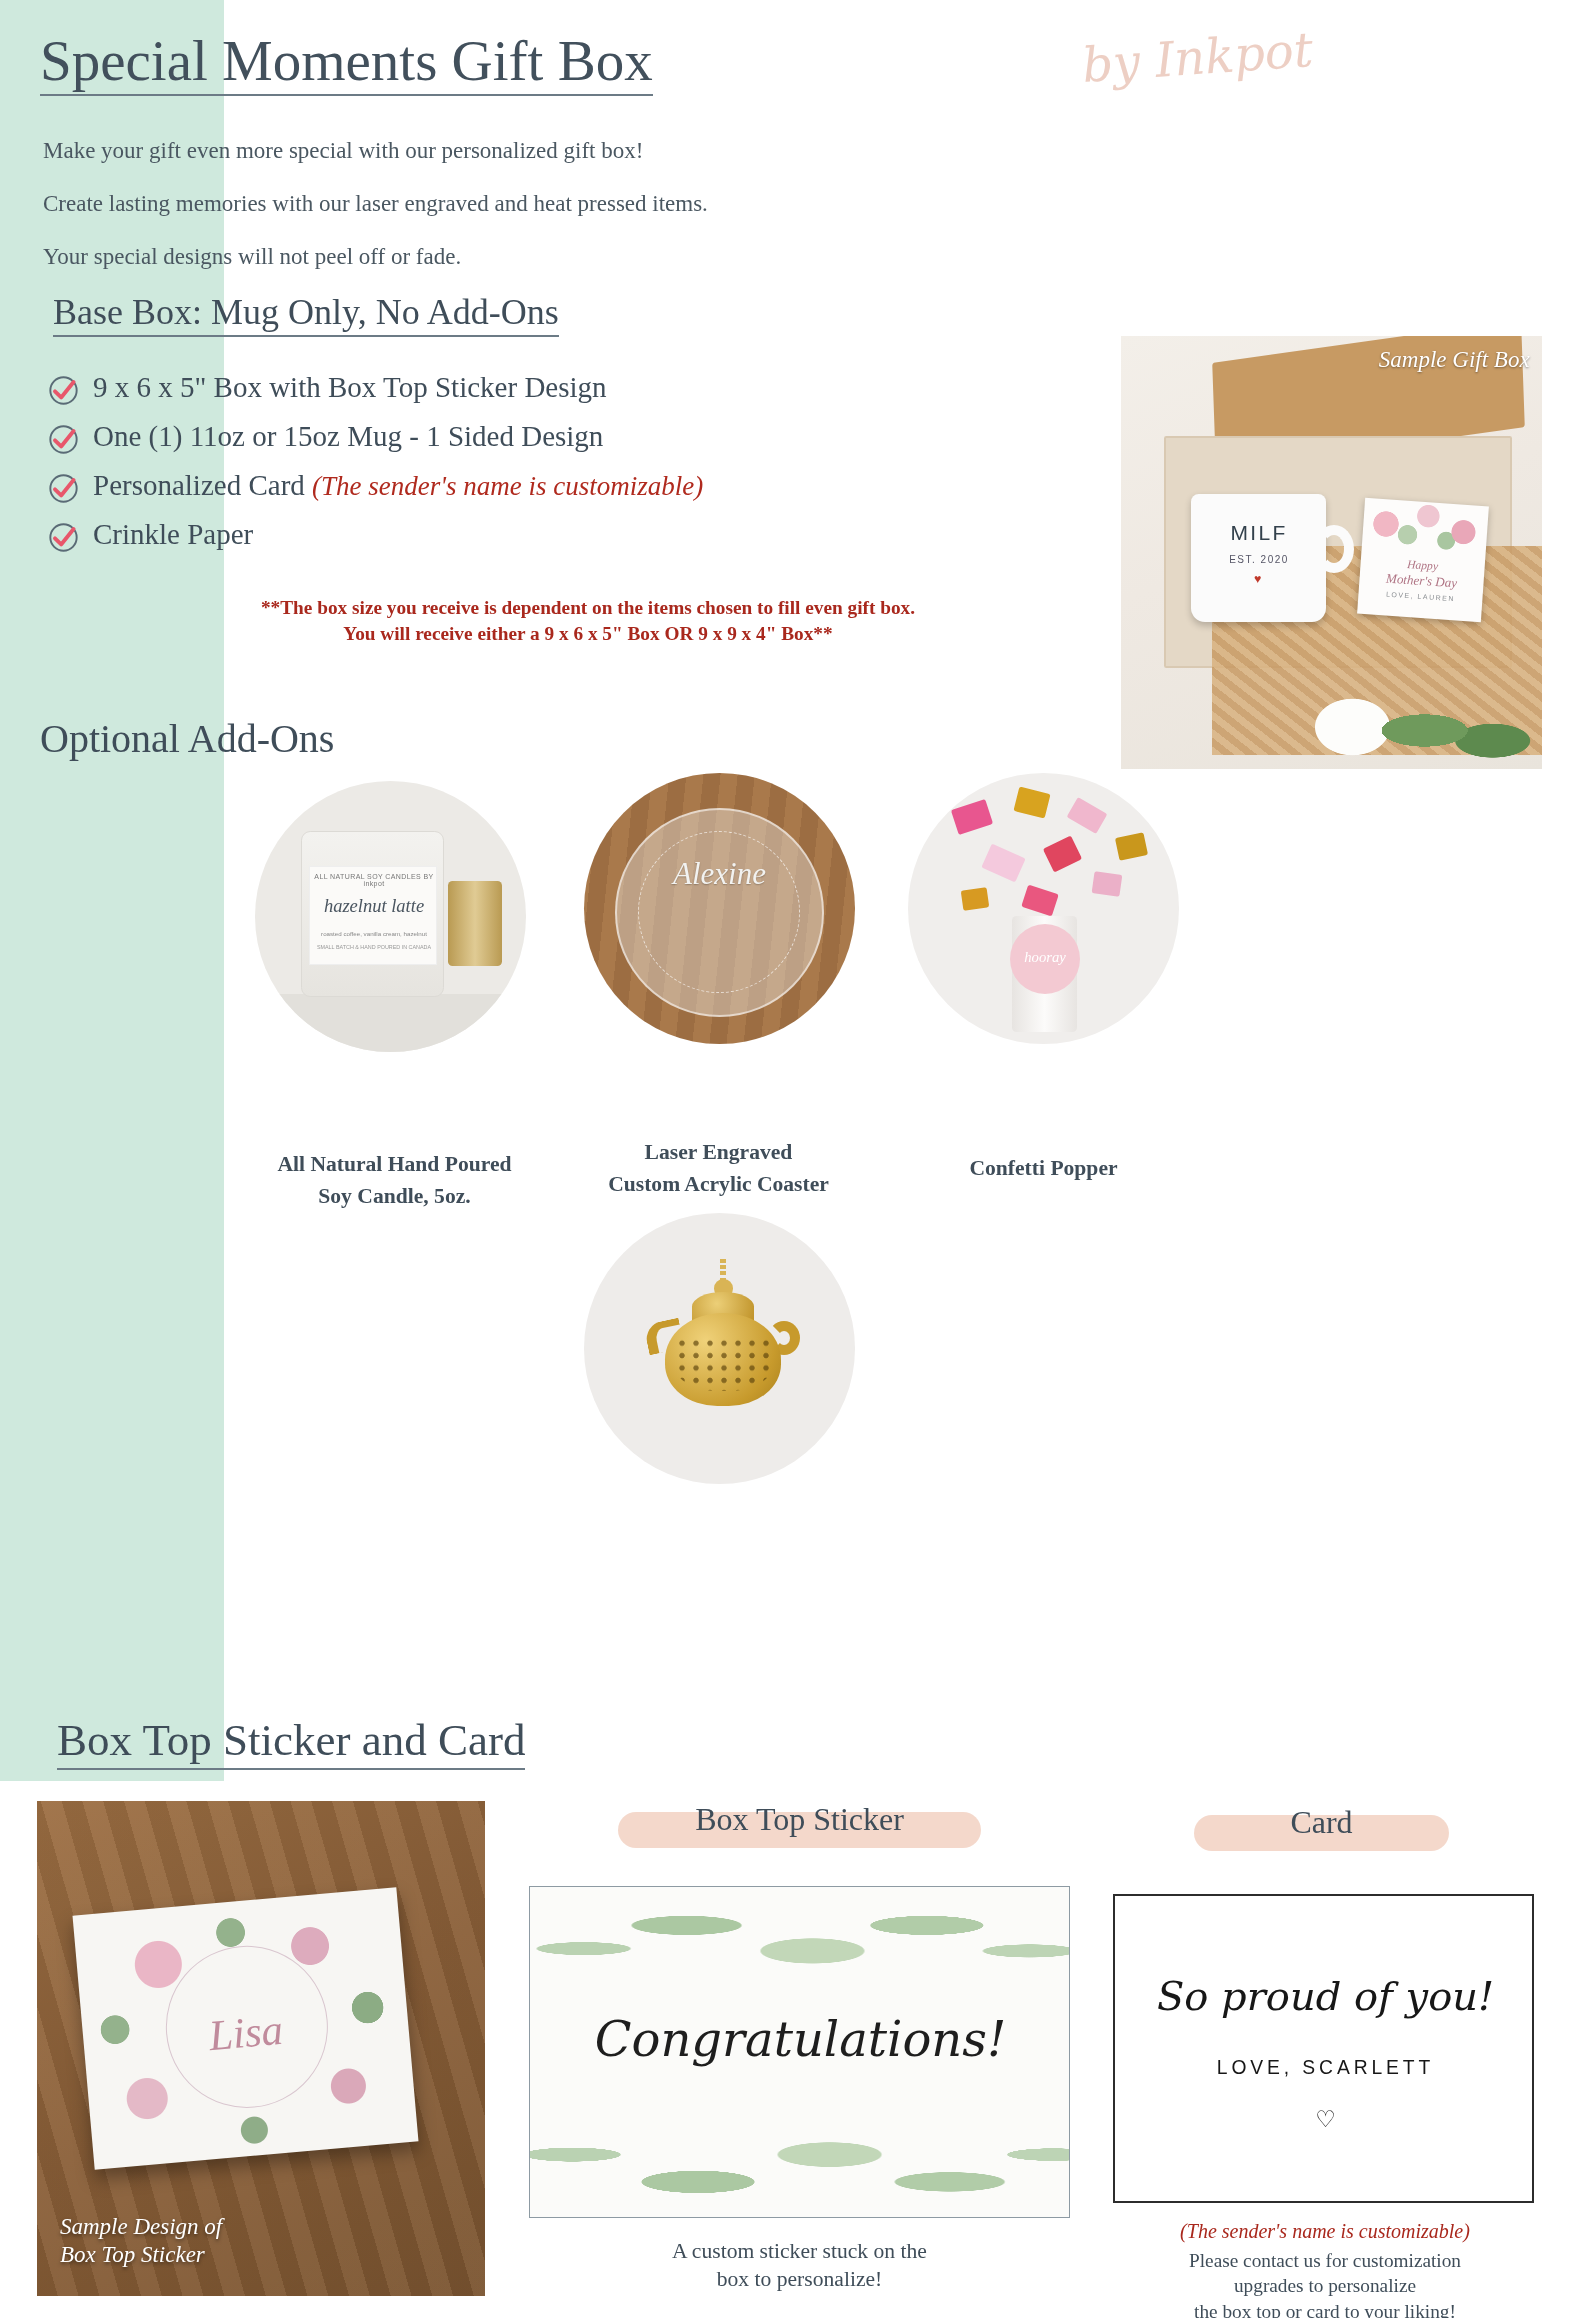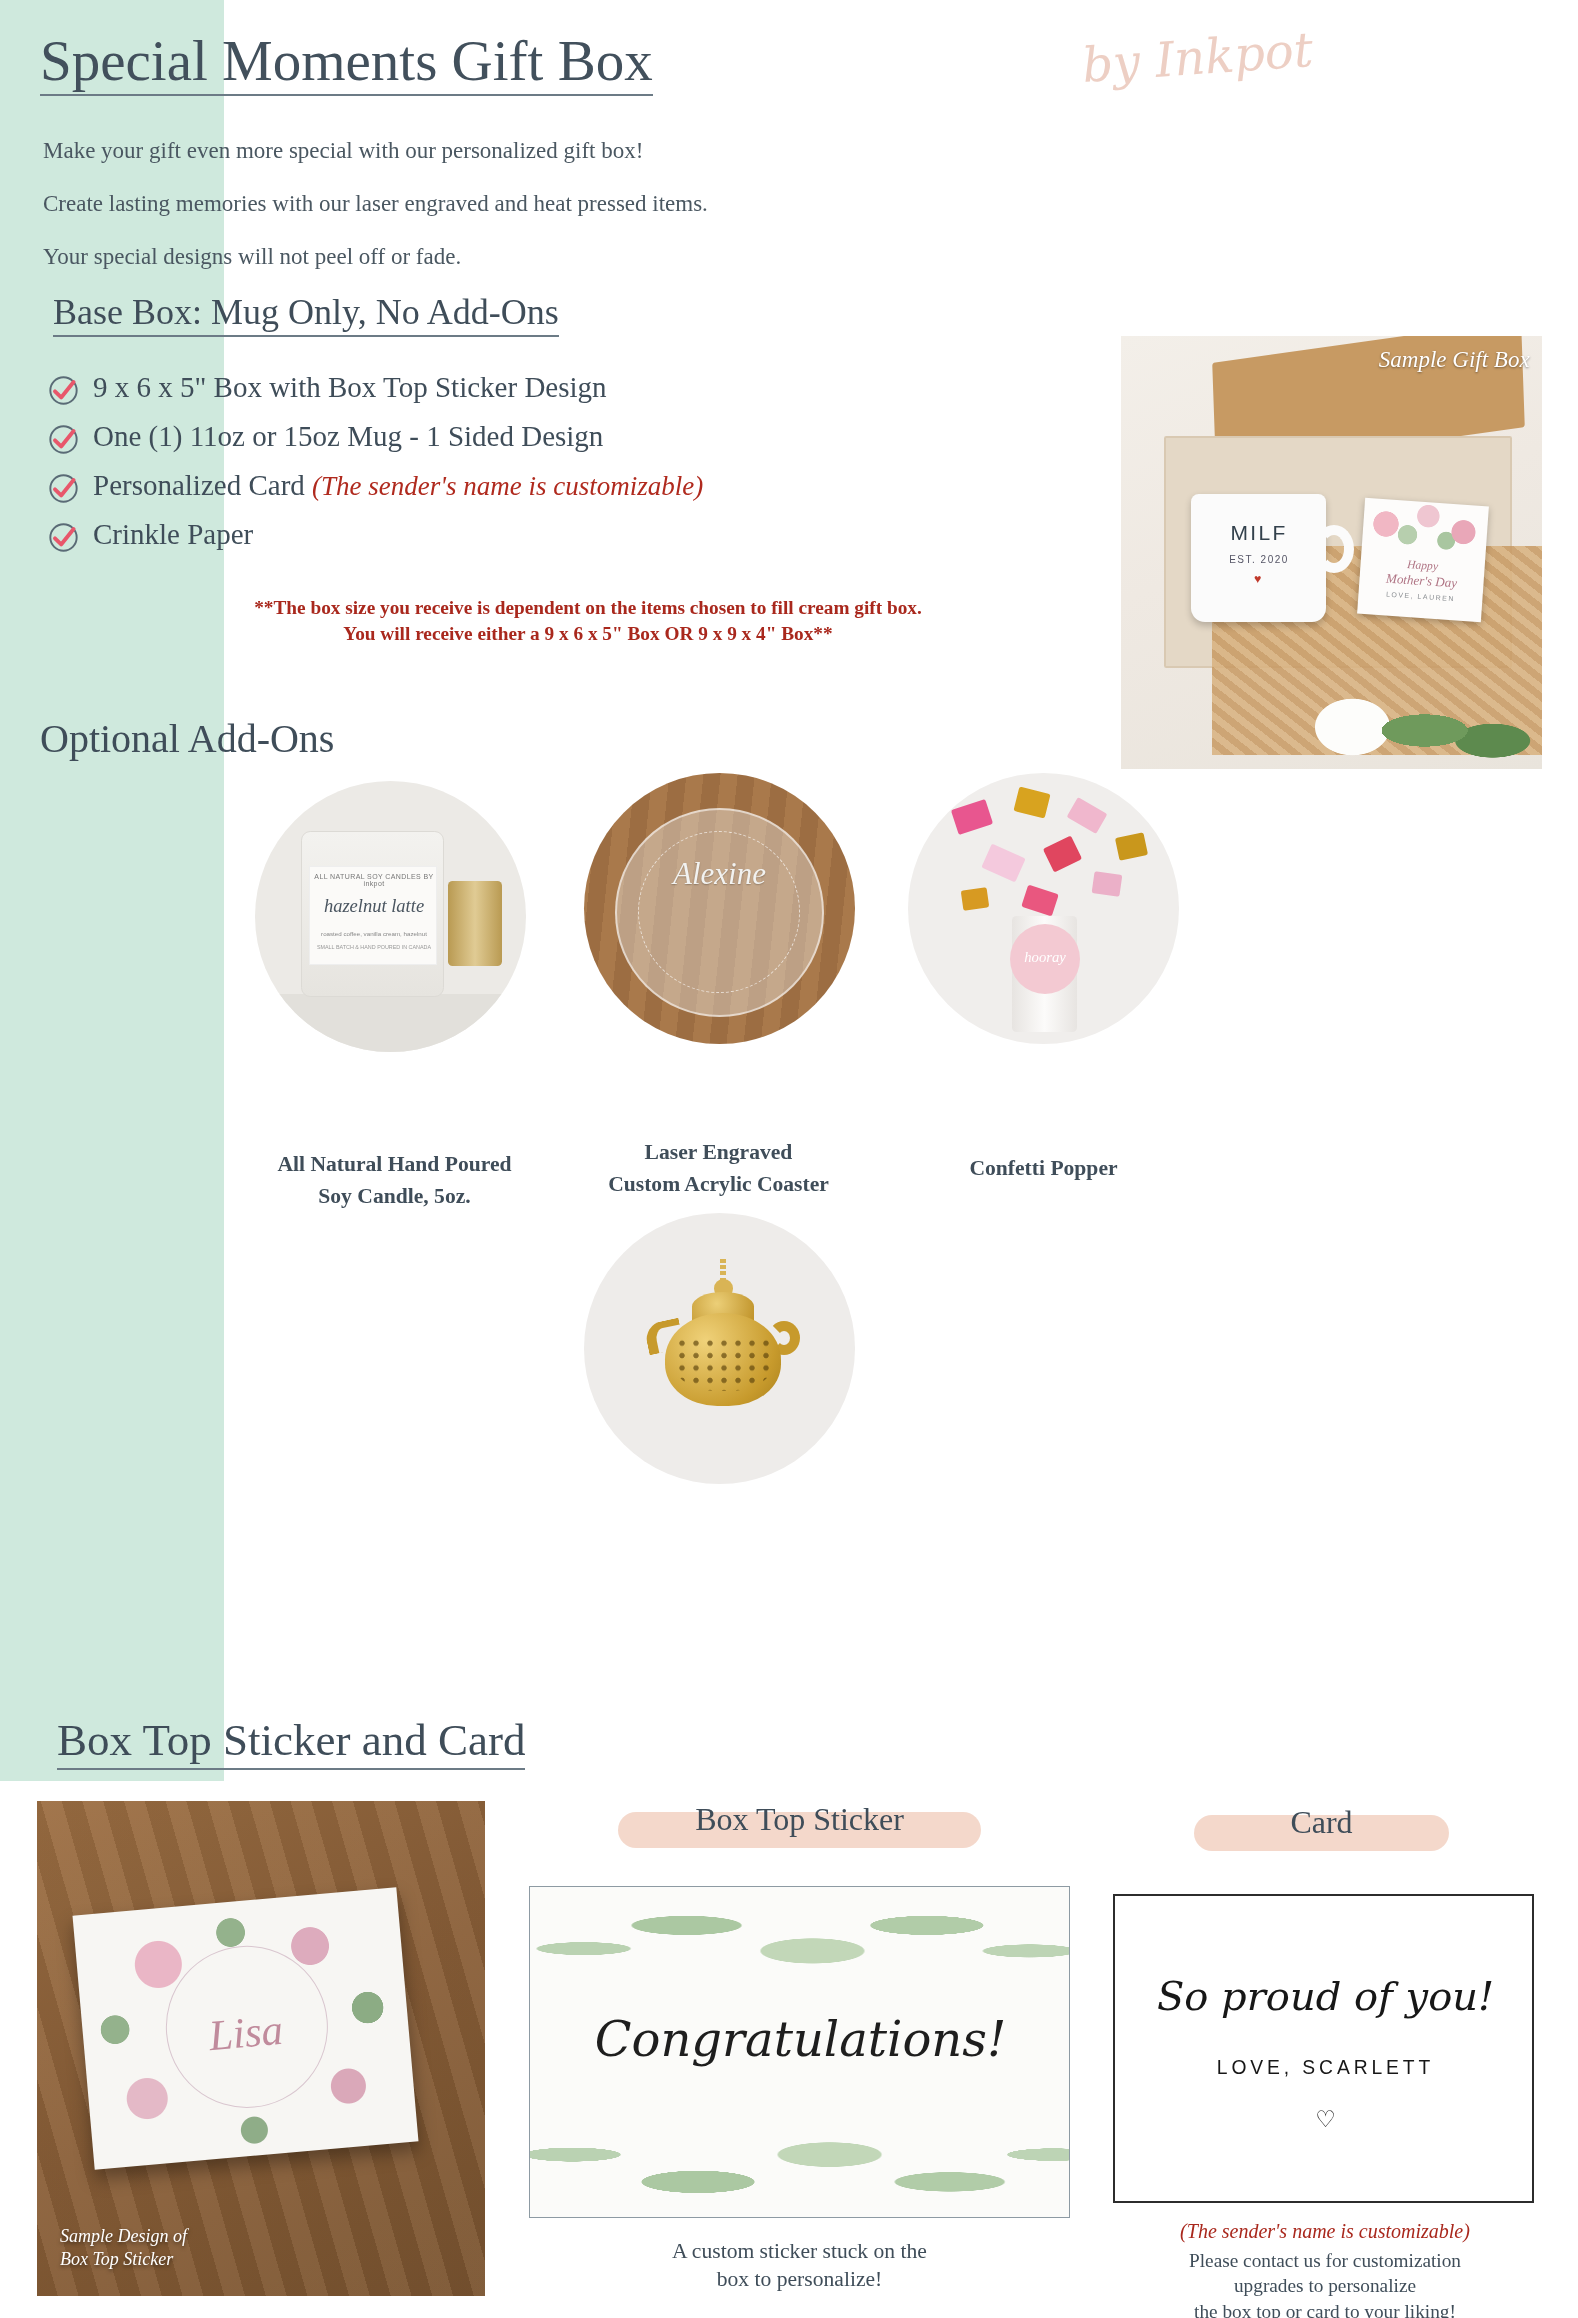--- a/index.html
+++ b/index.html
@@ -428,21 +428,21 @@
       radial-gradient(circle at 10% 46%, #8fae86 0 14px, transparent 14.7px),
       radial-gradient(circle at 50% 90%, #8aa982 0 13px, transparent 14px);
     opacity:.95;
   }
   .sp-name {
     position:absolute; left:0; top: 107px; width: 325px;
     text-align:center; font-size: 43px; color:#c08b9c; font-style: italic;
   }
   .sp-caption {
     position:absolute; left: 23px; bottom: 26px;
-    font-size: 18px; color:#ffffff; font-style: italic; line-height: 1.25;
+    font-size: 23px; color:#ffffff; font-style: italic; line-height: 1.25;
     text-shadow: 0 1.5px 3.9px rgba(0,0,0,.5);
   }
 
   .swash {
     position:absolute;
     height: 36px;
     background: #f3d6c8;
     border-radius: 18.5px;
     opacity:.95;
   }
@@ -569,21 +569,21 @@
         <svg width="31" height="31" viewBox="0 0 40 40">
             <circle cx="20" cy="20" r="17" fill="none" stroke="#5a6b76" stroke-width="2.5"></circle>
             <path d="M9 21 L17 29 L33 9" fill="none" stroke="#e8576b" stroke-width="5" stroke-linecap="round" stroke-linejoin="round"></path>
           </svg>
       </span>
       <span class="blt-text">Crinkle Paper</span>
     </div>
   </div>
 
   <div class="warn">
-    <div>**The box size you receive is dependent on the items chosen to fill cream gift box.</div>
+    <div>**The box size you receive is dependent on the items chosen to fill even gift box.</div>
     <div>You will receive either a 9 x 6 x 5" Box OR 9 x 9 x 4" Box**</div>
   </div>
 
   <div class="addons-head">Optional Add-Ons</div>
 
   <div class="giftbox-photo">
     <div class="gb-lid"></div>
     <div class="gb-box">
       <div class="gb-crinkle"></div>
     </div>

